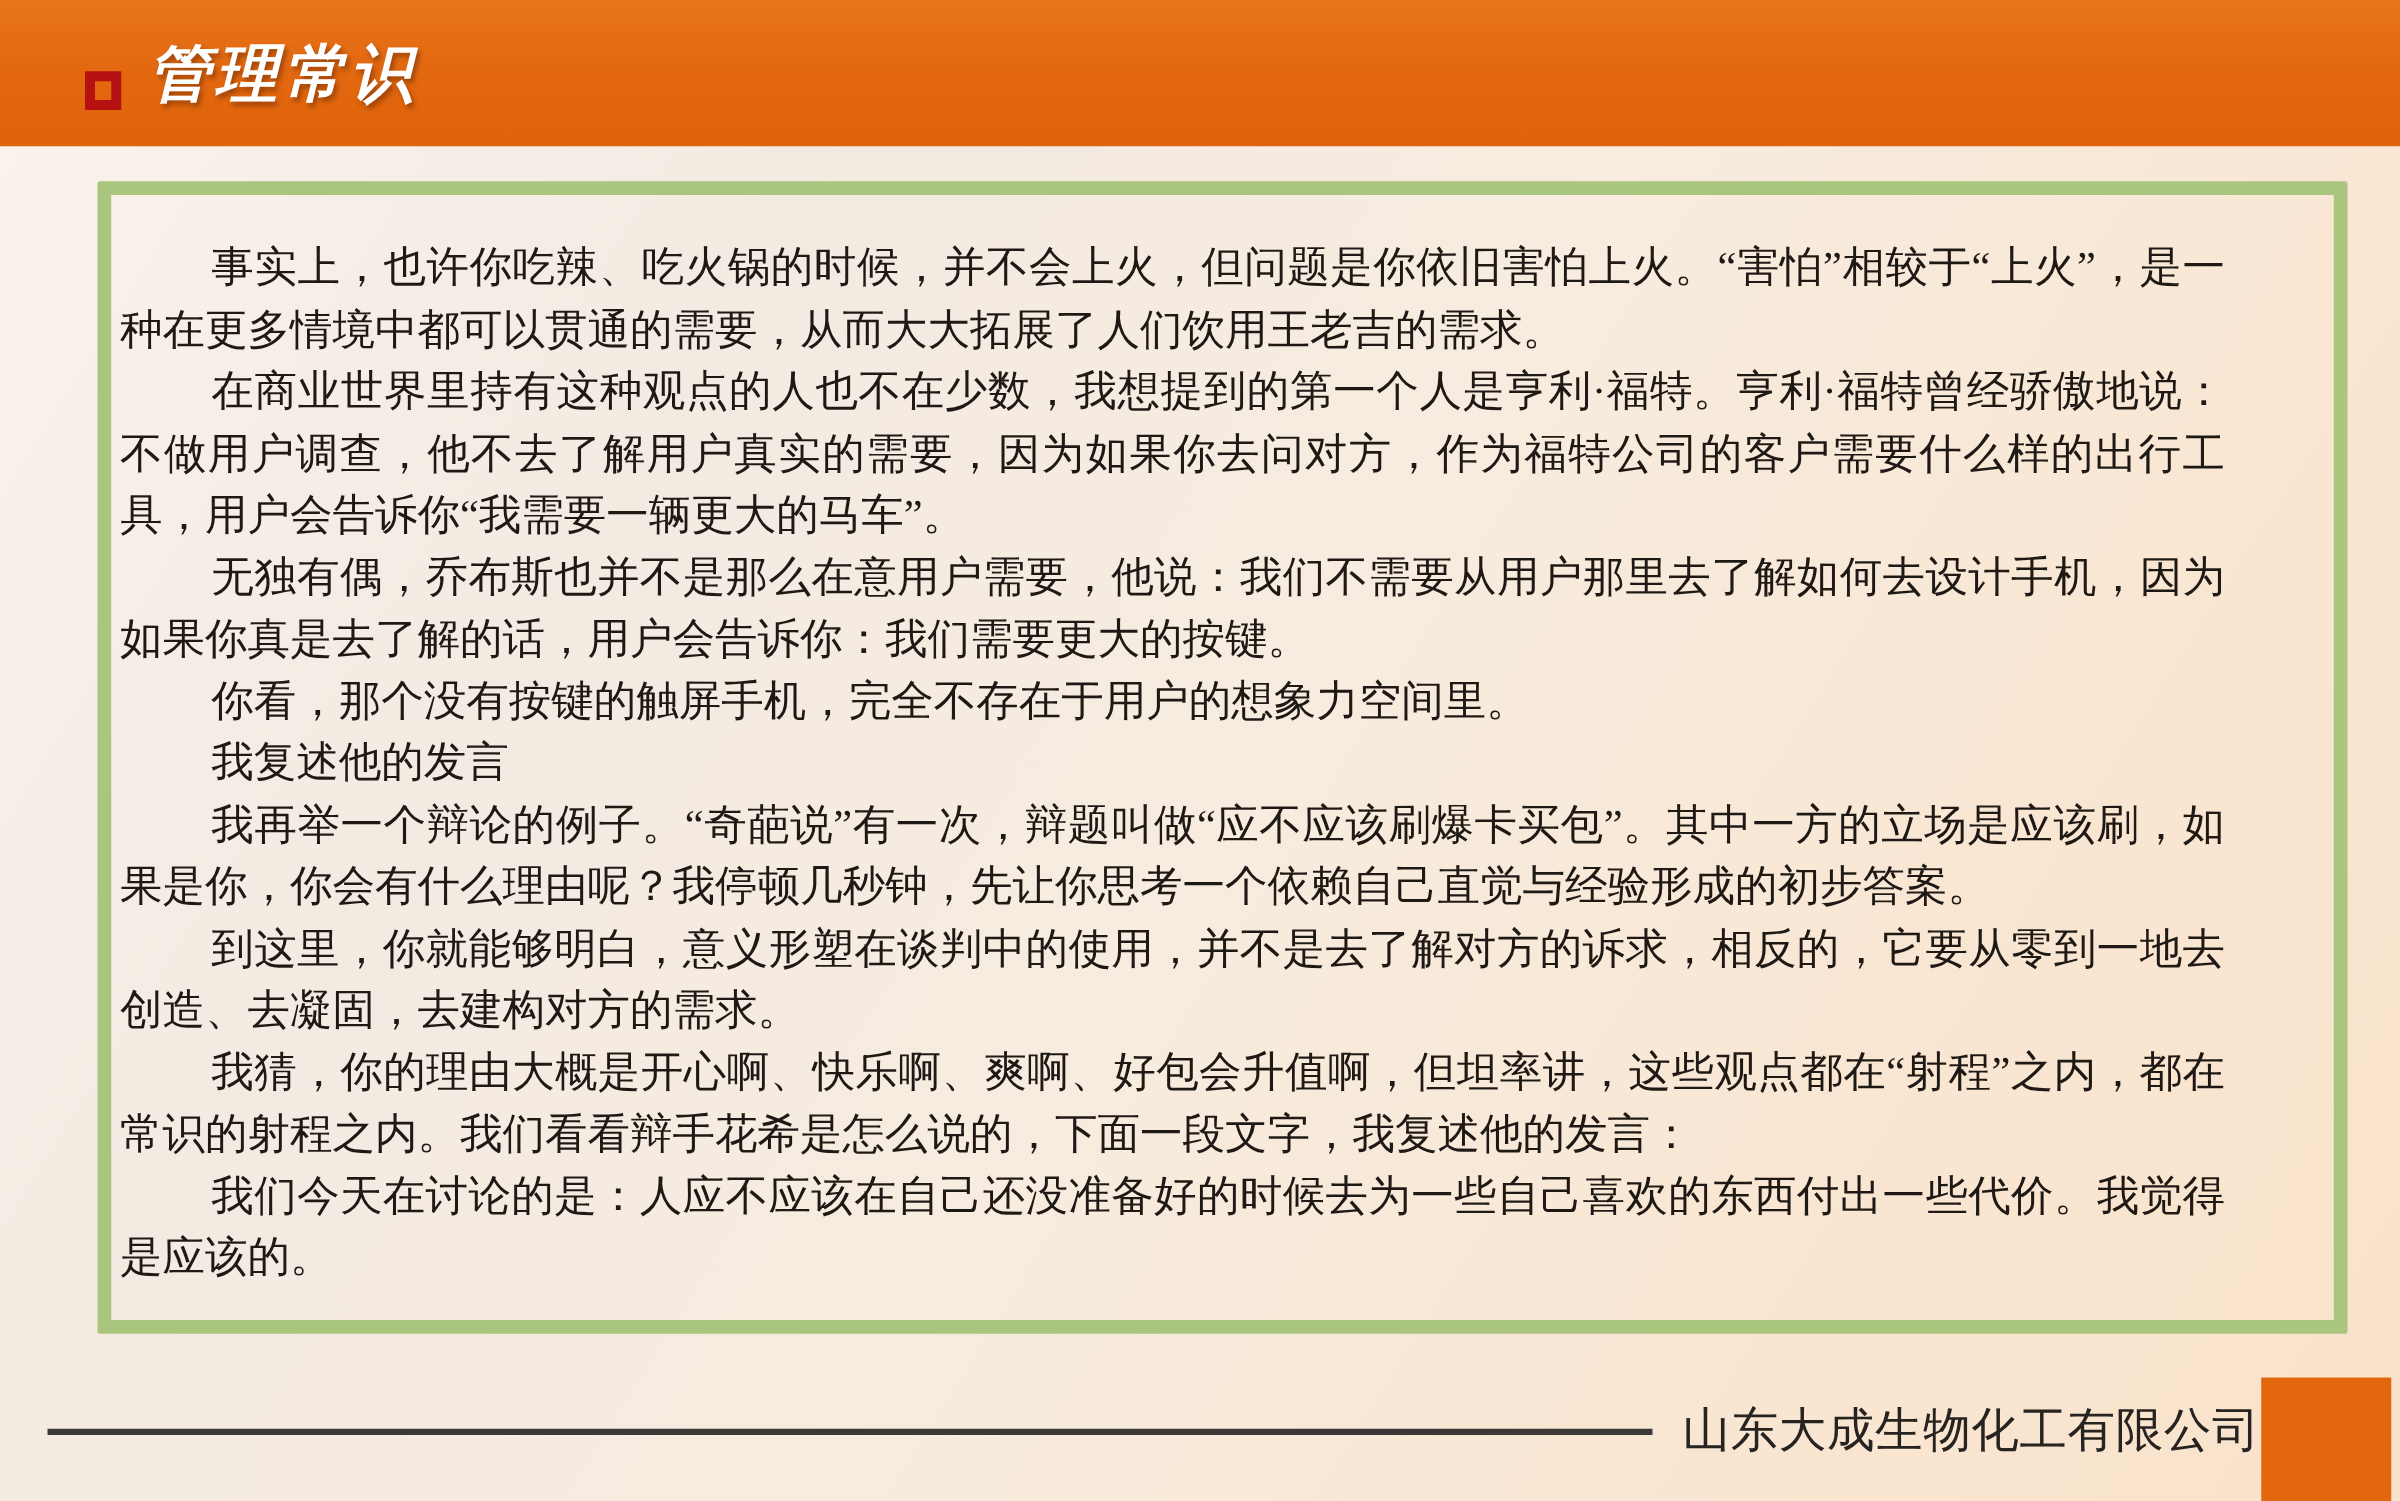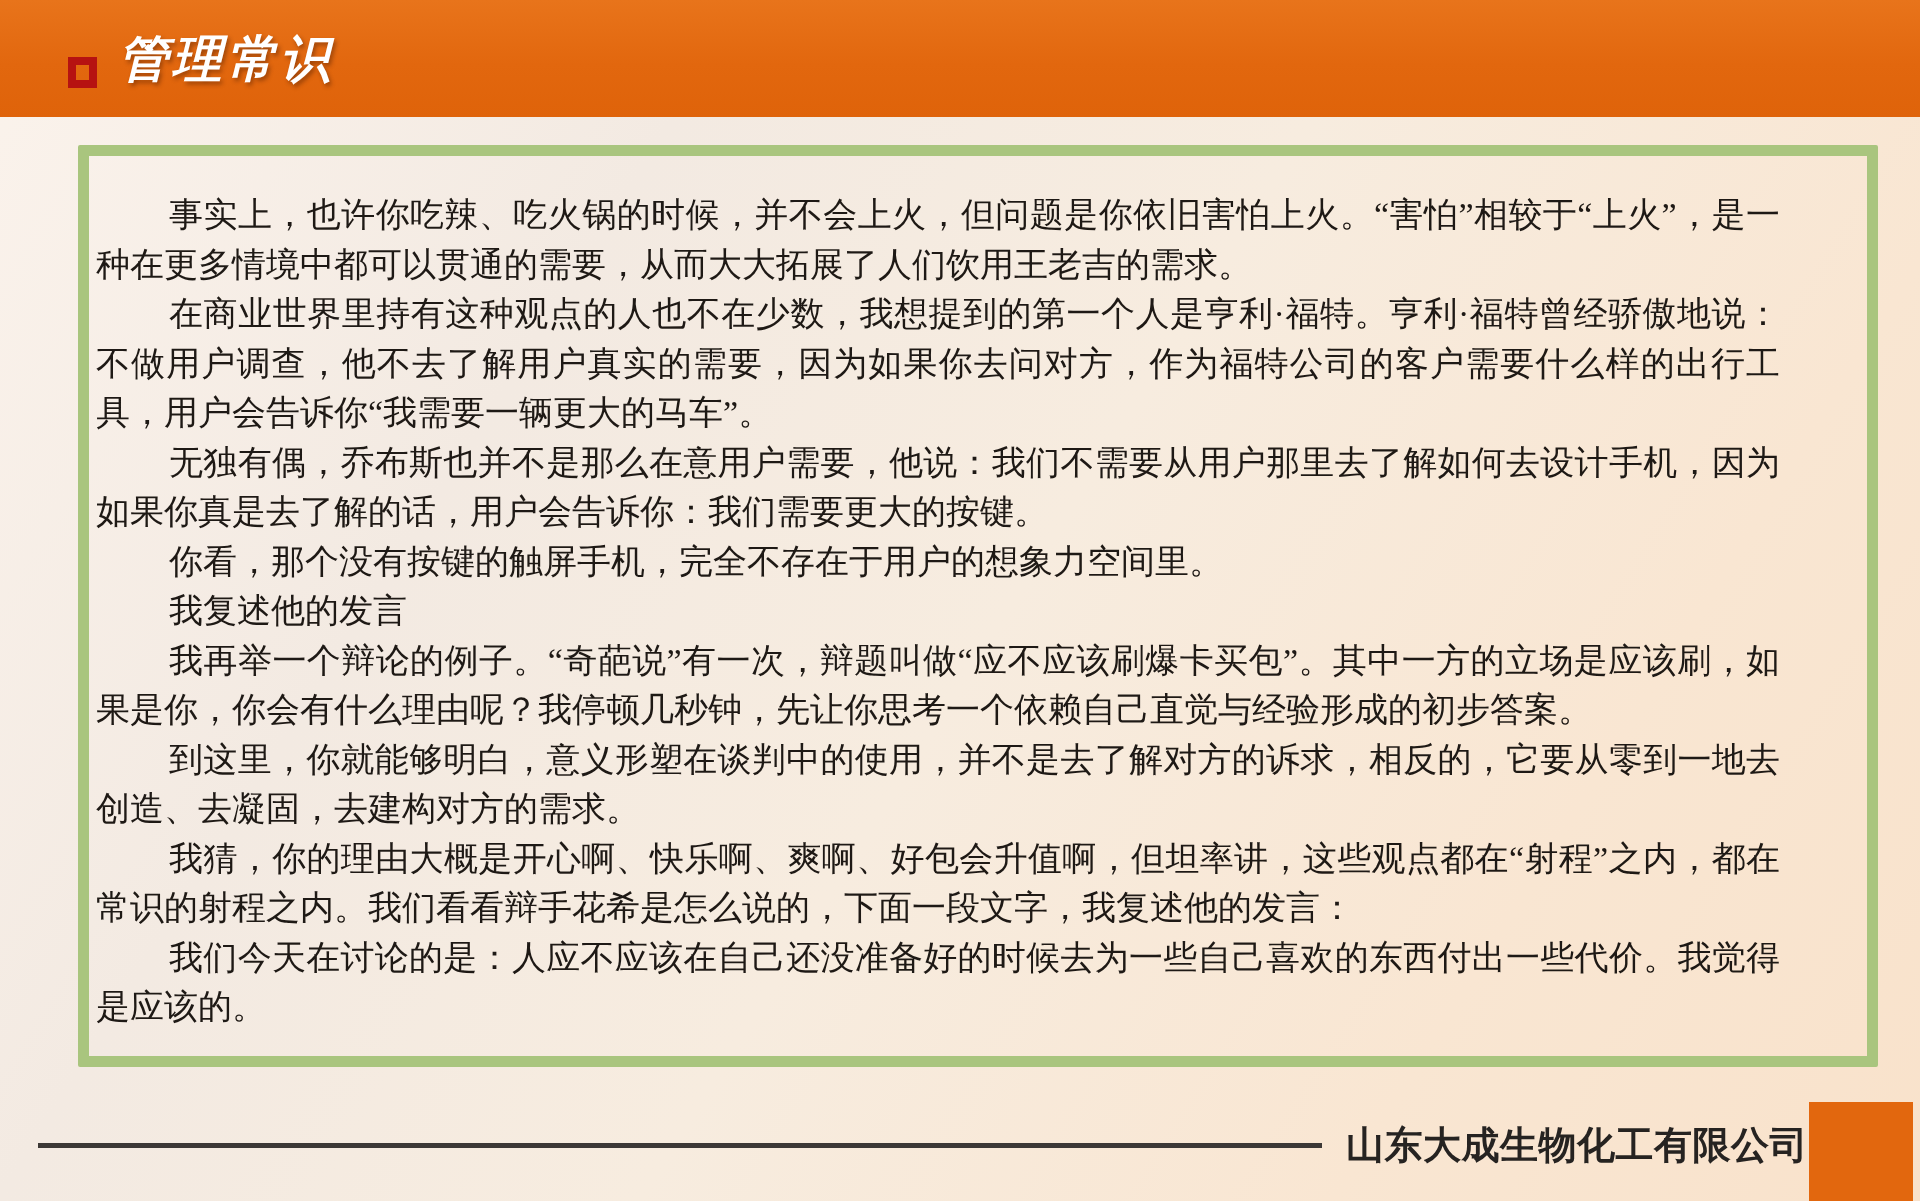--- a/index.html
+++ b/index.html
@@ -70,21 +70,21 @@
     position: absolute;
     left: 38px; top: 1143px;
     width: 1284px; height: 5px;
     background: #3C3836;
   }
   .footer-company {
     position: absolute;
     left: 1346px; top: 1122px;
     font-size: 38px;
     line-height: 46px;
-    font-weight: 700;
+    font-weight: 400;
     letter-spacing: 0.5px;
     color: #262321;
     white-space: nowrap;
   }
   .footer-square {
     position: absolute;
     left: 1809px; top: 1102px;
     width: 104px; height: 99px;
     background: #E2670E;
   }

